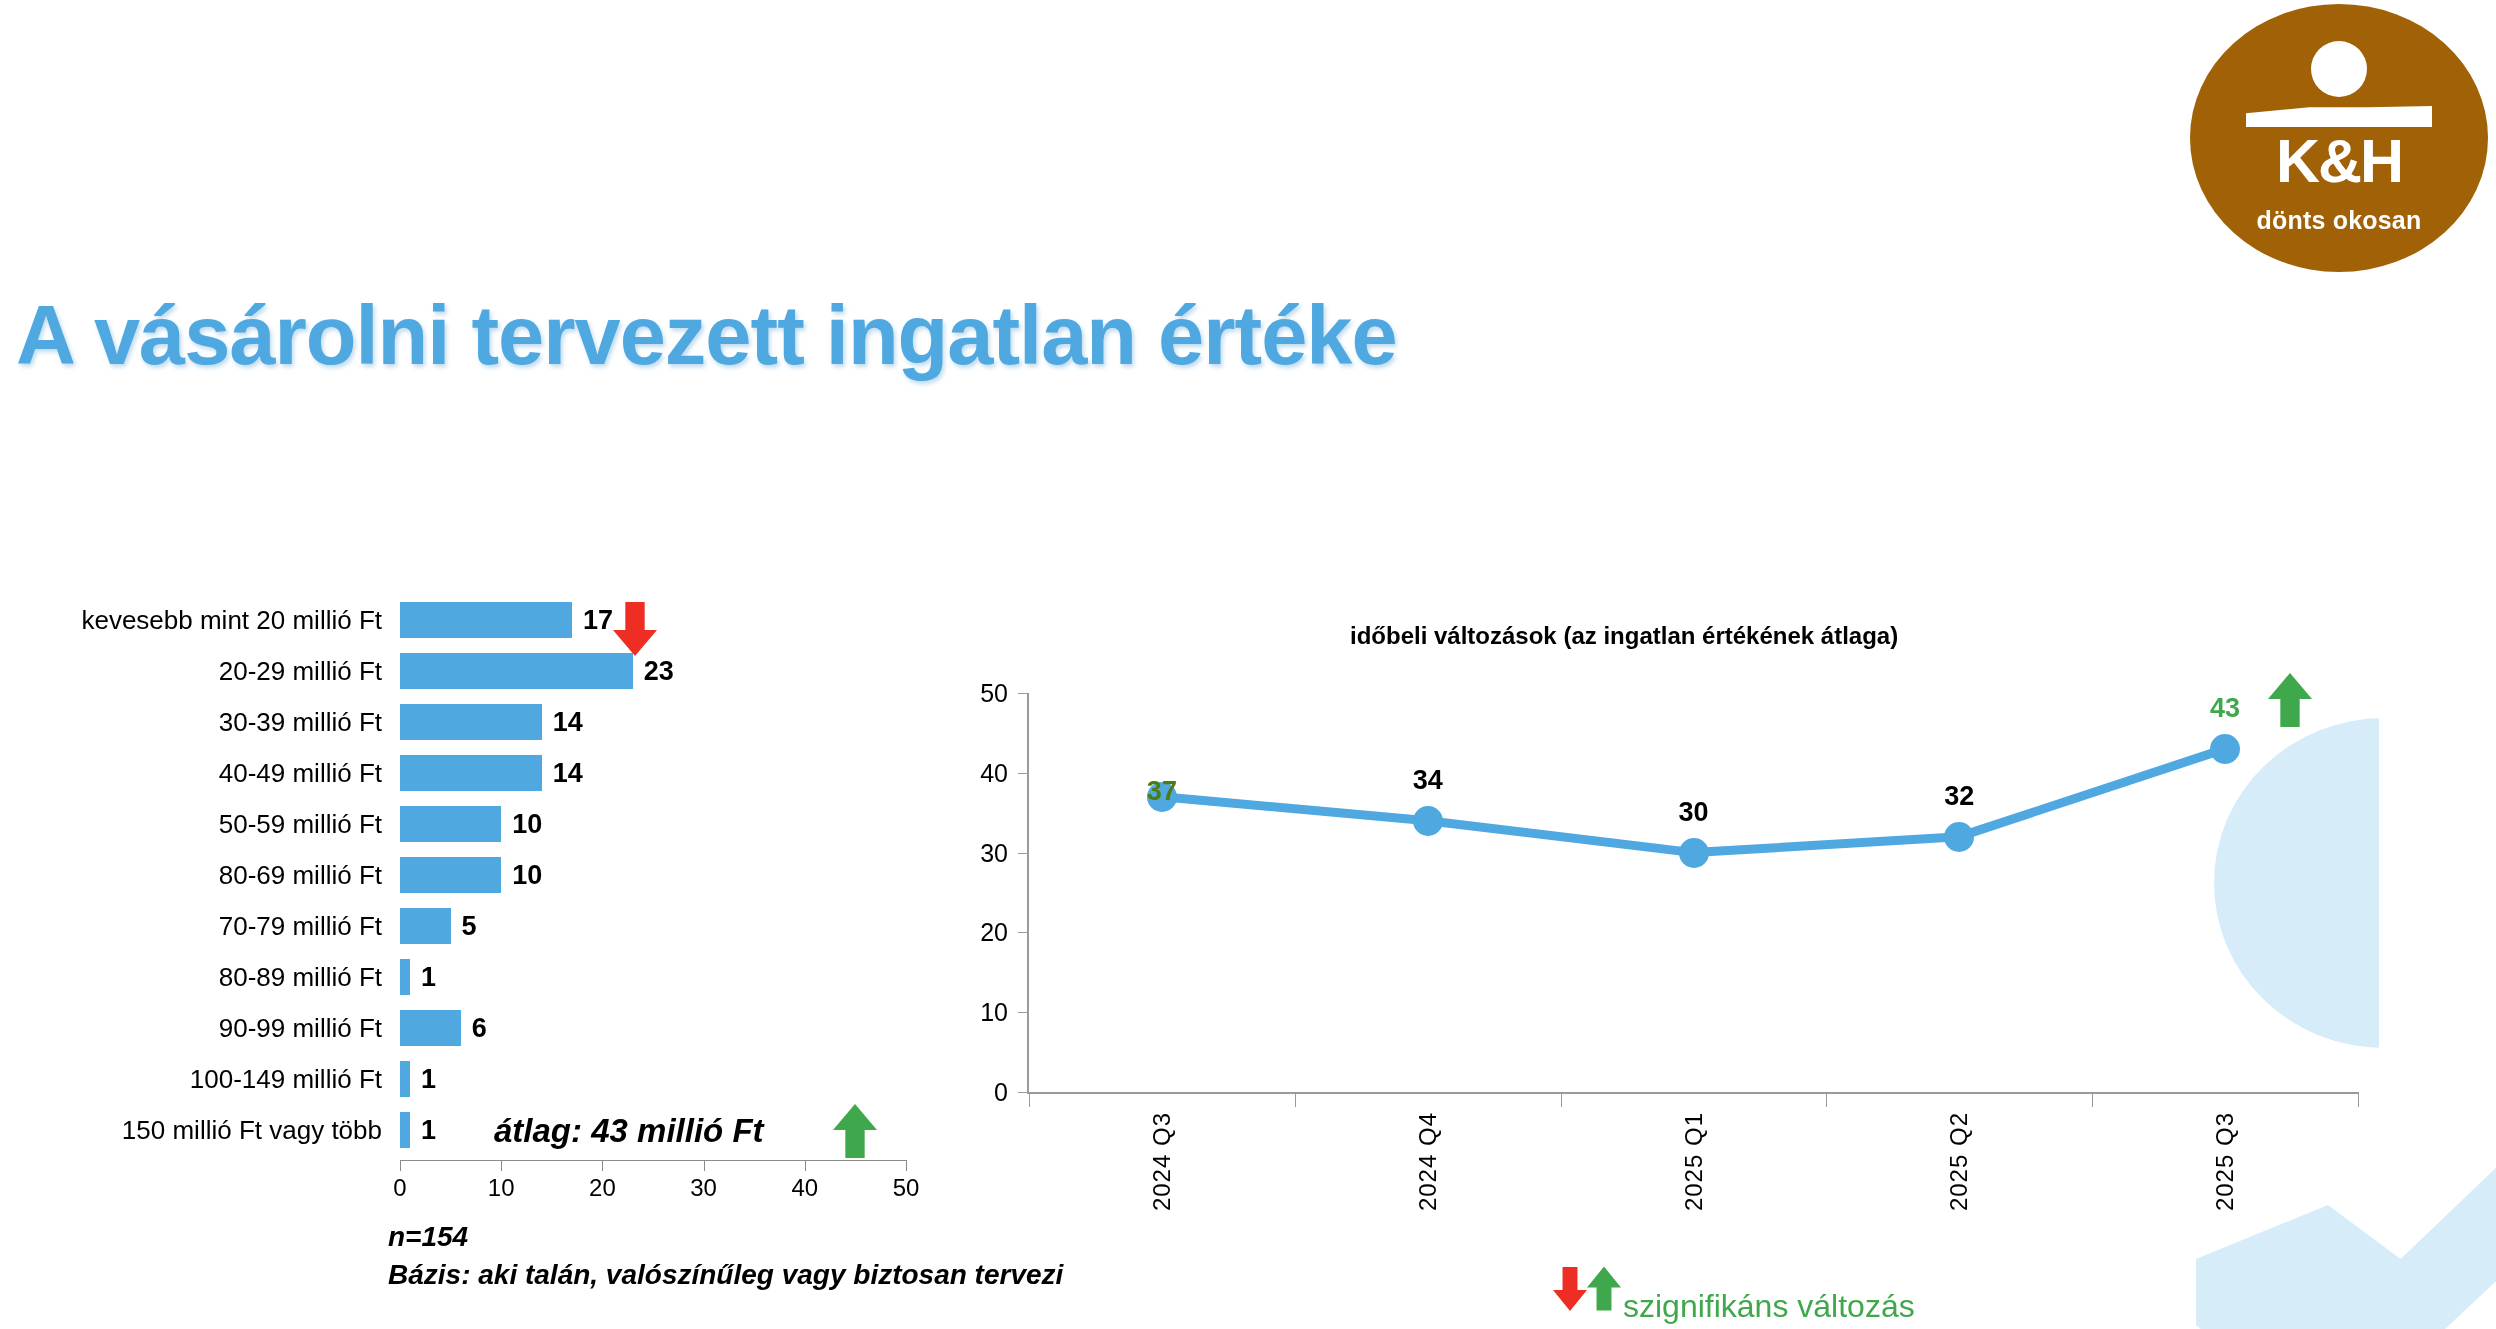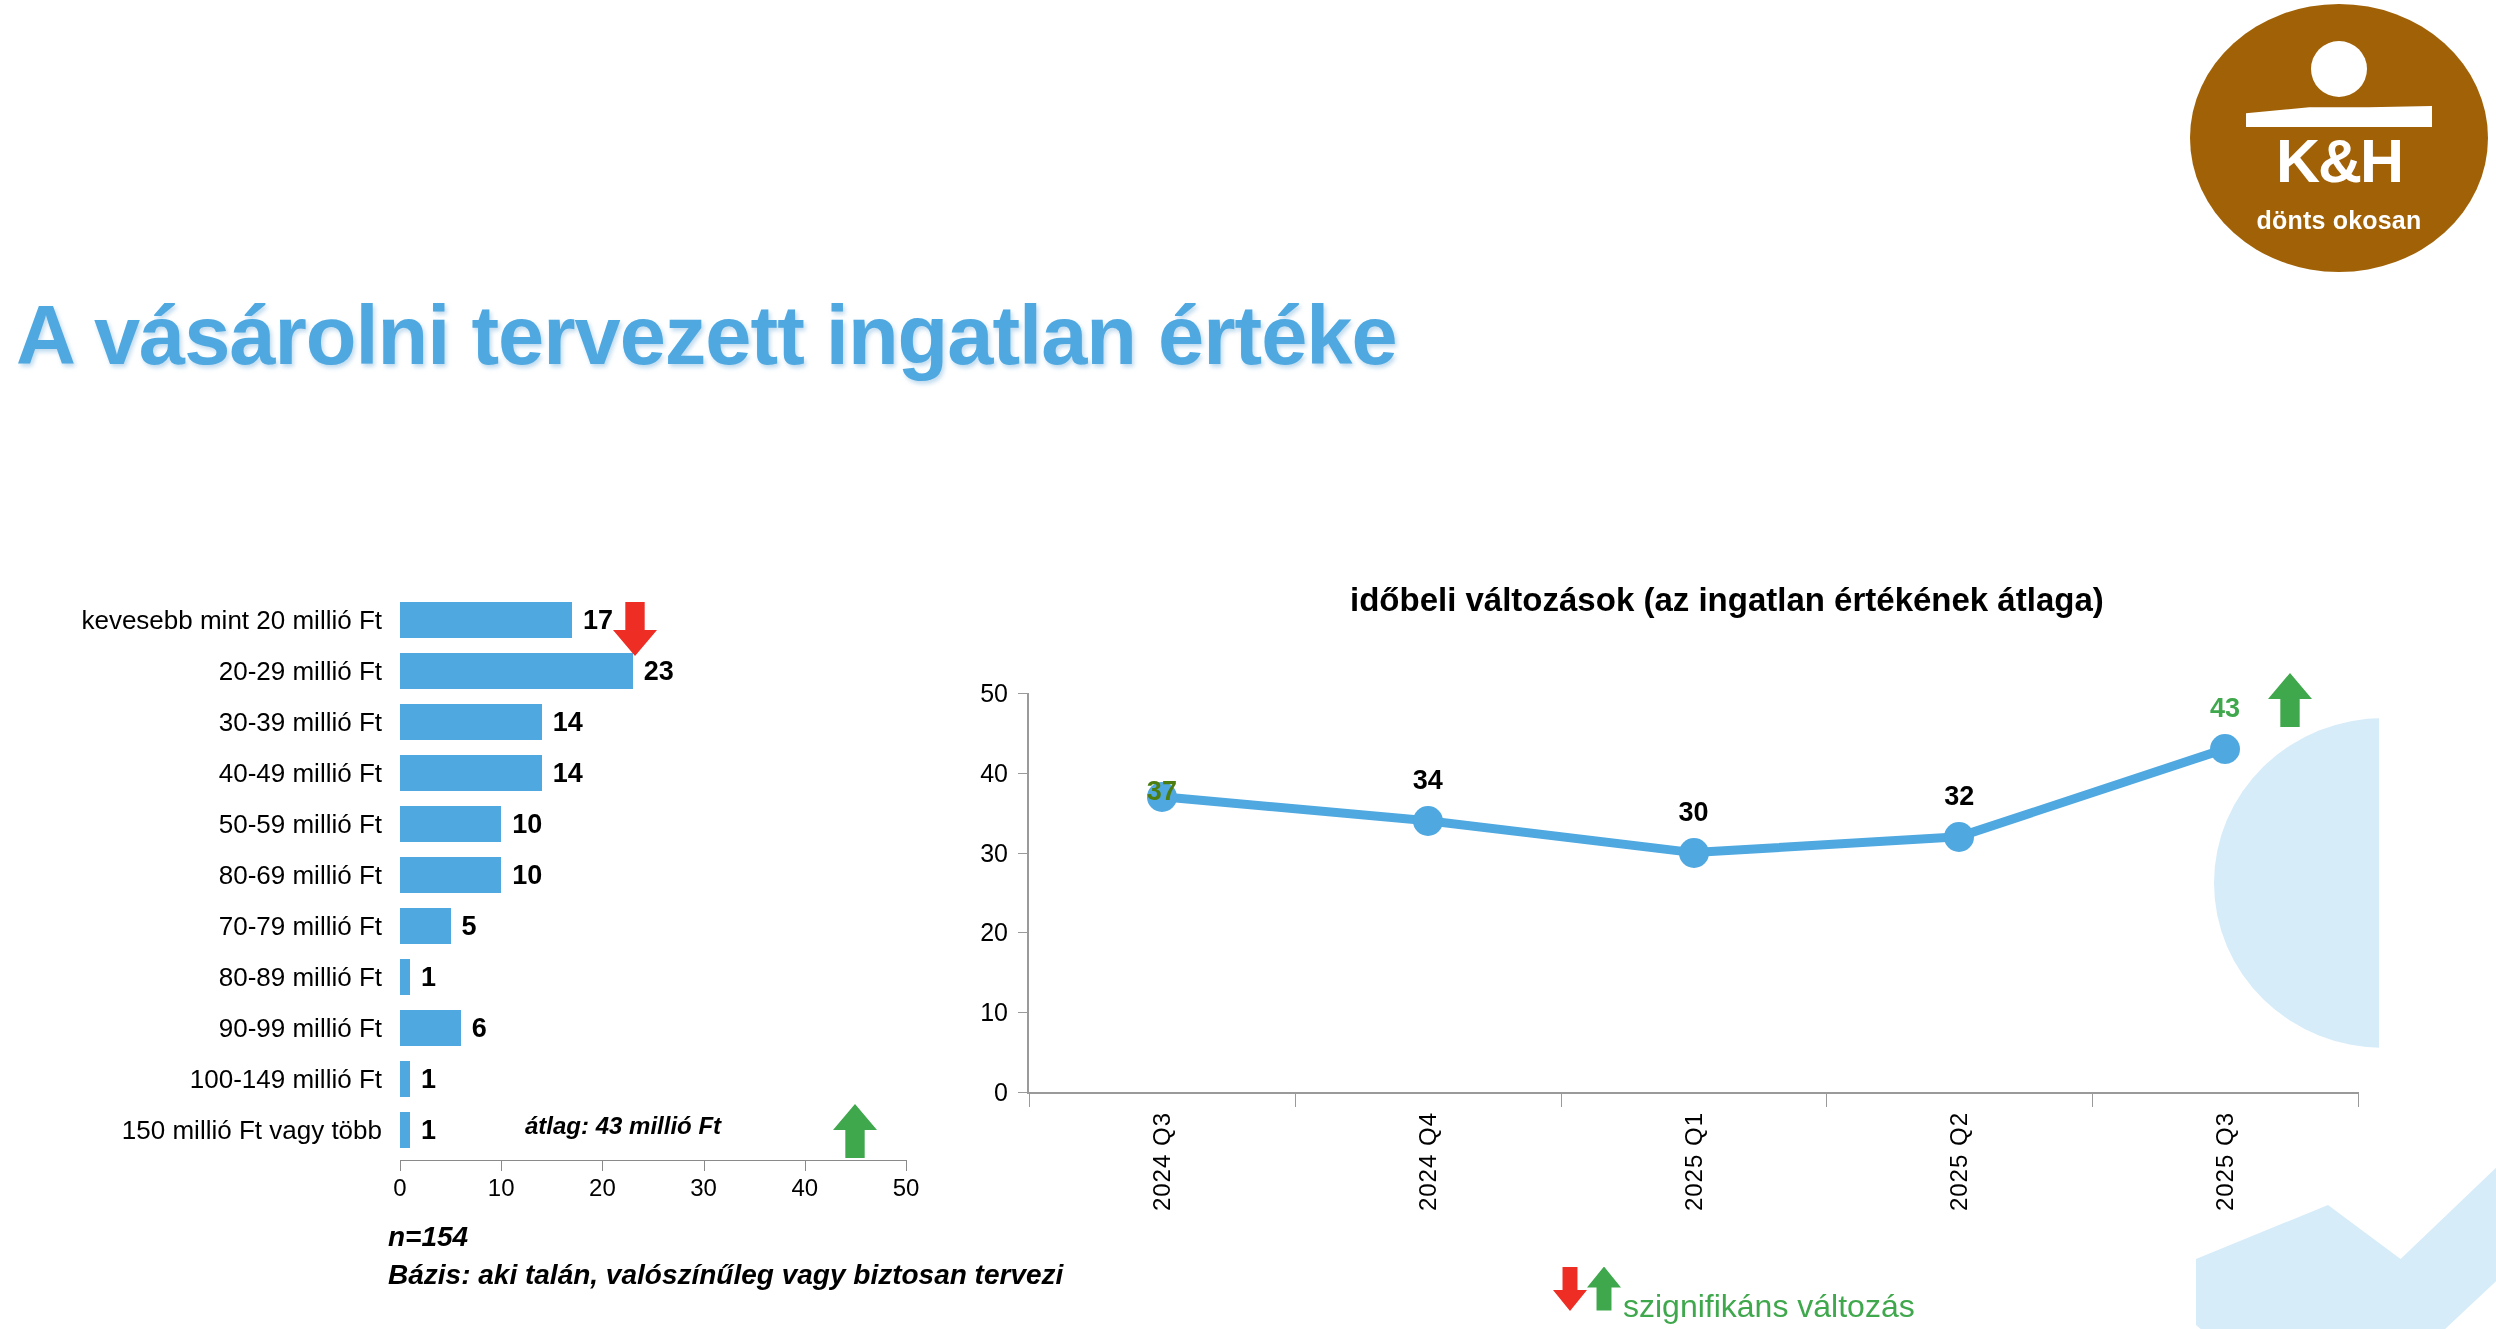--- a/index.html
+++ b/index.html
@@ -97,37 +97,37 @@
   .tick-label {
     position: absolute; top: 14px; font-size: 24px; color: #000000;
     transform: translateX(-50%);
   }
   #bar-footer {
     position: absolute; left: 388px; top: 1218px;
     font-size: 28px; font-weight: bold; font-style: italic; color: #000000;
     line-height: 1.35;
   }
   #avg-note {
-    position: absolute; left: 525px; top: 1112px;
-    font-size: 24px; font-weight: bold; font-style: italic; color: #000000;
+    position: absolute; left: 494px; top: 1112px;
+    font-size: 33px; font-weight: bold; font-style: italic; color: #000000;
     white-space: nowrap;
   }
   .arr {
     width: 44px; height: 54px;
     clip-path: polygon(50% 0%, 100% 48%, 72% 48%, 72% 100%, 28% 100%, 28% 48%, 0% 48%);
   }
   .arr.down { transform: rotate(180deg); }
   .arr.green { background: #3FA74C; }
   .arr.red { background: #EE2D24; }
 
   #avg-arrow { position: absolute; left: 833px; top: 1104px; }
   #bar-red-arrow { position: absolute; left: 613px; top: 602px; }
   #line-title {
-    position: absolute; left: 1350px; top: 581px;
-    font-size: 33px; font-weight: bold; color: #000000; white-space: nowrap;
+    position: absolute; left: 1350px; top: 622px;
+    font-size: 24px; font-weight: bold; color: #000000; white-space: nowrap;
   }
   #y-axis-line {
     position: absolute; left: 1027px; top: 693px;
     width: 2px; height: 400px; background: #9a9a9a;
   }
   #x-axis-line {
     position: absolute; left: 1027px; top: 1092px;
     width: 1332px; height: 2px; background: #9a9a9a;
   }
   .y-label {

